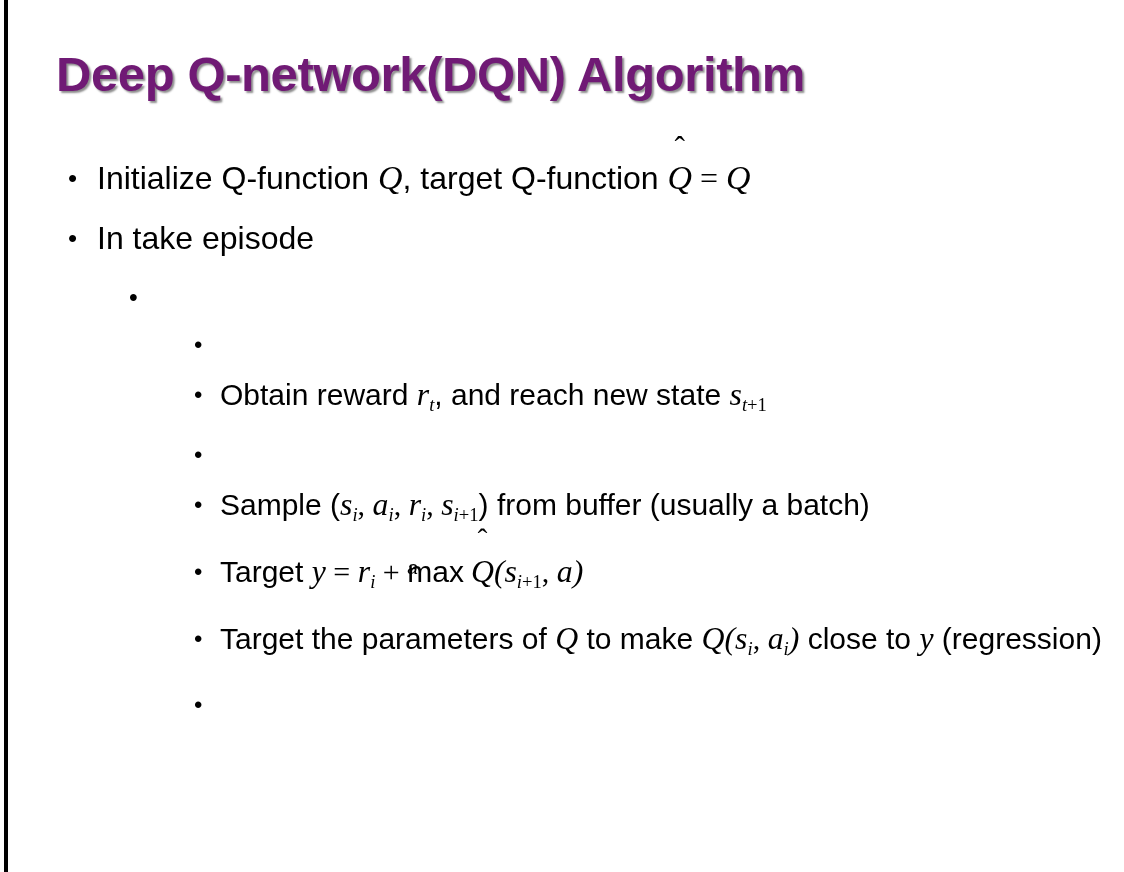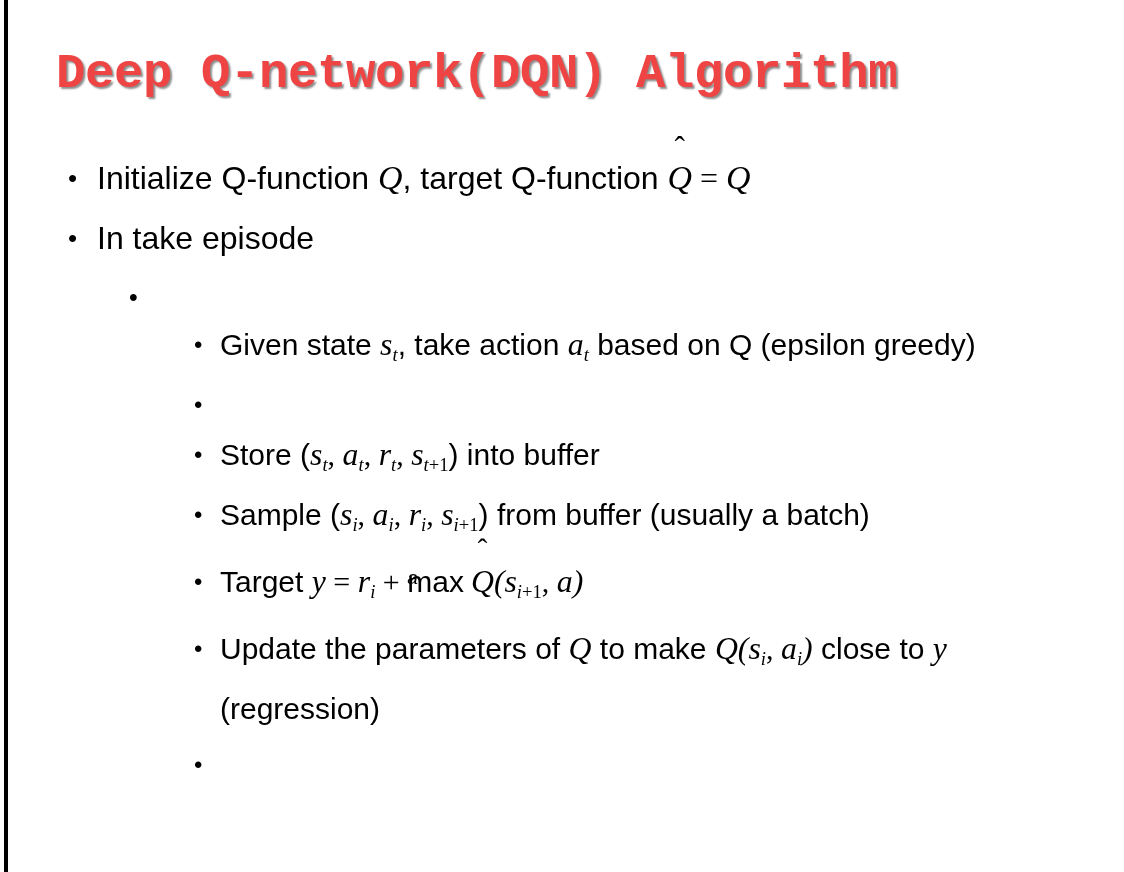--- a/index.html
+++ b/index.html
@@ -26,24 +26,24 @@
     top: 0;
     width: 4px;
     height: 872px;
     background: #000000;
   }
 
   .slide-title {
     position: absolute;
     left: 56px;
     top: 46px;
-    font-family: Liberation Mono, monospace;
+    font-family: Liberation Sans, sans-serif;
     font-size: 49px;
     font-weight: 700;
-    color: #ef4444;
+    color: #701a75;
     letter-spacing: -0.4px;
     white-space: nowrap;
     text-shadow: 2px 2px 2px rgba(0,0,0,0.45);
   }
 
   .body-block {
     position: absolute;
     left: 0;
     top: 148px;
     width: 1124px;
@@ -163,45 +163,44 @@
       <span class="dot">•</span>
       <span class="txt">In take episode</span>
     </div>
 
     <div class="bullet lvl2">
       <span class="dot">•</span>
     </div>
 
     <div class="bullet lvl3">
       <span class="dot">•</span>
-      <span class="txt"><span>Given state </span><span class="m">s</span><span class="sub">t</span><span>, take action </span><span class="m">a</span><span class="sub">t</span><span> based on Q (epsilon greedy)</span></span>
-    </div>
-
-    <div class="bullet lvl3">
-      <span class="dot">•</span>
-    </div>
-
-    <div class="bullet lvl3">
-      <span class="dot">•</span>
-      <span class="txt"><span>Store (</span><span class="m">s</span><span class="sub">t</span><span class="op">, </span><span class="m">a</span><span class="sub">t</span><span class="op">, </span><span class="m">r</span><span class="sub">t</span><span class="op">, </span><span class="m">s</span><span class="sub"><span>t</span><span class="up">+1</span></span><span>) into buffer</span></span>
+    </div>
+
+    <div class="bullet lvl3">
+      <span class="dot">•</span>
+      <span class="txt"><span>Obtain reward </span><span class="m">r</span><span class="sub">t</span><span>, and reach new state </span><span class="m">s</span><span class="sub"><span>t</span><span class="up">+1</span></span></span>
+    </div>
+
+    <div class="bullet lvl3">
+      <span class="dot">•</span>
     </div>
 
     <div class="bullet lvl3">
       <span class="dot">•</span>
       <span class="txt"><span>Sample (</span><span class="m">s</span><span class="sub">i</span><span class="op">, </span><span class="m">a</span><span class="sub">i</span><span class="op">, </span><span class="m">r</span><span class="sub">i</span><span class="op">, </span><span class="m">s</span><span class="sub"><span>i</span><span class="up">+1</span></span><span>) from buffer (usually a batch)</span></span>
     </div>
 
     <div class="bullet lvl3" style="line-height:64px;min-height:64px;">
       <span class="dot">•</span>
       <span class="txt"><span>Target </span><span class="m">y</span><span class="op"> = </span><span class="m">r</span><span class="sub">i</span><span class="op"> + </span><span class="maxop"><span>max</span><span class="lim">a</span></span><span class="m qhat" style="margin-left:0.22em;"><span class="hat">̂</span><span>Q</span></span><span class="m">(</span><span class="m">s</span><span class="sub"><span>i</span><span class="up">+1</span></span><span class="op">, </span><span class="m">a</span><span class="m">)</span></span>
     </div>
 
     <div class="bullet lvl3">
       <span class="dot">•</span>
-      <span class="txt"><span>Update the parameters of </span><span class="m">Q</span><span> to make </span><span class="m">Q</span><span class="m">(</span><span class="m">s</span><span class="sub">i</span><span class="op">, </span><span class="m">a</span><span class="sub">i</span><span class="m">)</span><span> close to </span><span class="m">y</span><span> (regression)</span></span>
+      <span class="txt"><span>Target the parameters of </span><span class="m">Q</span><span> to make </span><span class="m">Q</span><span class="m">(</span><span class="m">s</span><span class="sub">i</span><span class="op">, </span><span class="m">a</span><span class="sub">i</span><span class="m">)</span><span> close to </span><span class="m">y</span><span> (regression)</span></span>
     </div>
 
     <div class="bullet lvl3" style="margin-top:6px;">
       <span class="dot">•</span>
     </div>
 
   </div>
 </div>
 
 </body></html>

